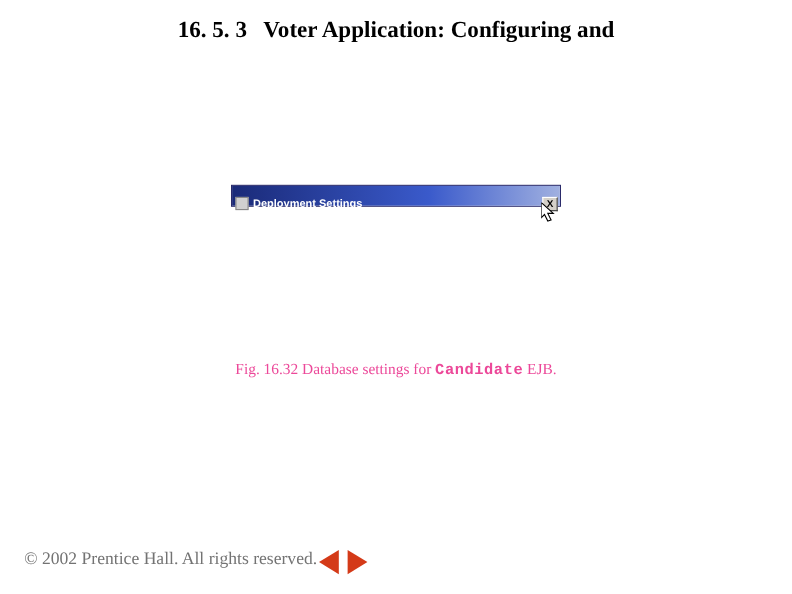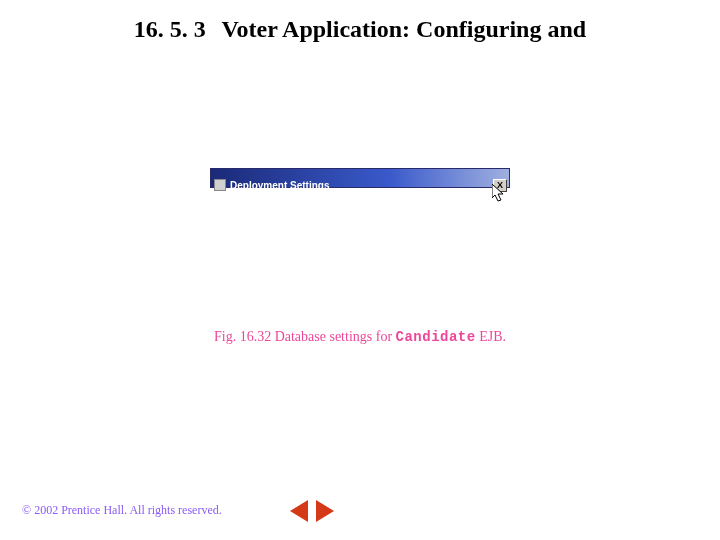--- a/index.html
+++ b/index.html
@@ -7,21 +7,21 @@
     width: 720px;
     height: 540px;
     background: #fff;
     font-family: "Times New Roman", serif;
     position: relative;
     overflow: hidden;
   }
   .slide-title {
     text-align: center;
     font-weight: bold;
-    font-size: 24px;
+    font-size: 21px;
     color: #000;
     padding: 14px 60px 0 60px;
     line-height: 1.25;
   }
   .slide-title .sec-num { margin-right: 10px; }
 
   
   .dialog {
     position: absolute;
     left: 210px;
@@ -133,22 +133,22 @@
     text-align: center;
     font-size: 14px;
     color: #ec4899;
   }
   .caption .mono { font-family: "Courier New", monospace; font-weight: bold; letter-spacing: 0.5px; }
 
   .footer {
     position: absolute;
     left: 22px;
     bottom: 22px;
-    font-size: 12px;
-    color: #8b5cf6;
+    font-size: 16px;
+    color: #737373;
     font-family: "Times New Roman", serif;
   }
   .nav-arrows {
     position: absolute;
     left: 290px;
     bottom: 18px;
     display: flex;
     gap: 8px;
   }
   .arrow-btn {

